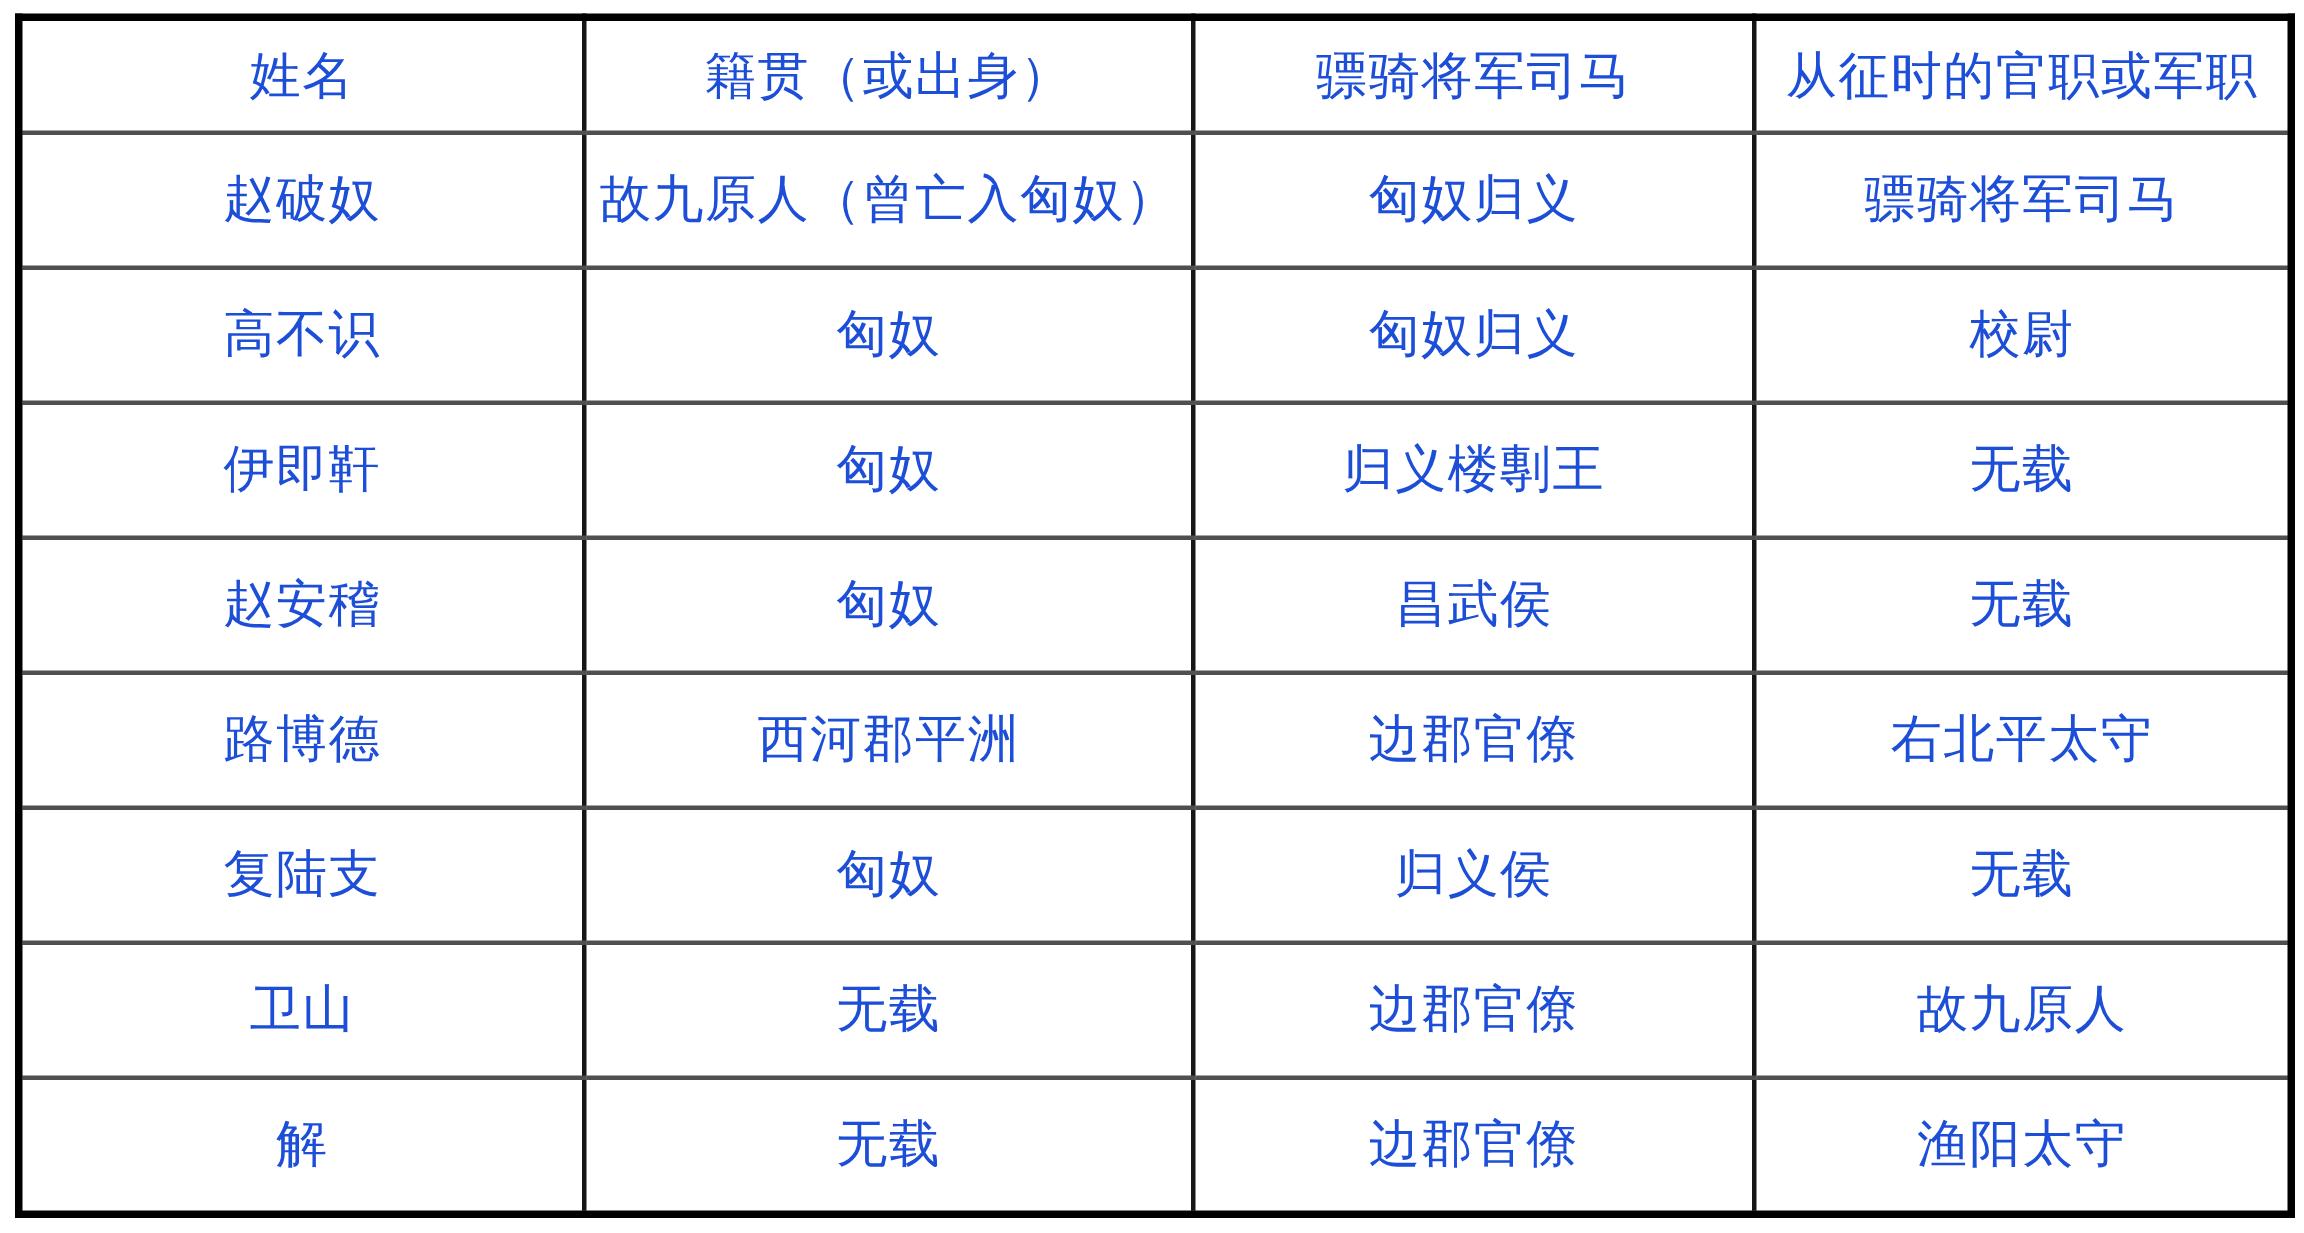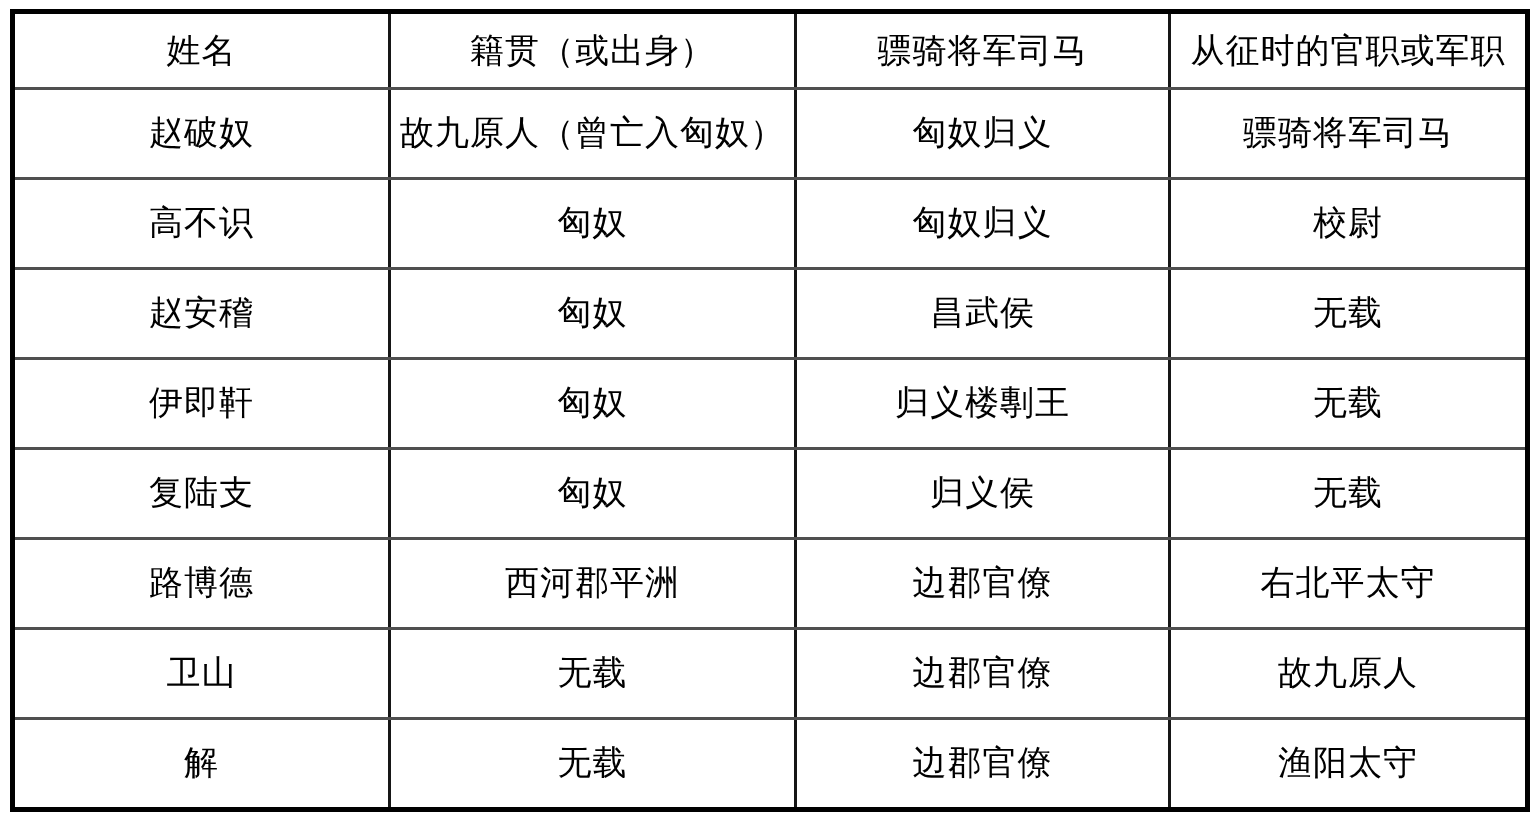--- a/index.html
+++ b/index.html
@@ -18,21 +18,21 @@
     background: #ffffff;
   }
   table.roster {
     width: 1515px;
     height: 803px;
     table-layout: fixed;
     border-collapse: collapse;
     border: 5px solid #000000;
     font-family: "Liberation Serif", "DejaVu Serif", serif;
     font-size: 34px;
-    color: #000000;
+    color: #1d4ed8;
     background: #ffffff;
   }
   table.roster th,
   table.roster td {
     text-align: center;
     vertical-align: middle;
     font-weight: normal;
     padding: 0 4px;
     border-left: 3px solid #161616;
     border-right: 3px solid #161616;
@@ -75,42 +75,42 @@
         <td>匈奴归义</td>
         <td>骠骑将军司马</td>
       </tr>
       <tr>
         <td>高不识</td>
         <td>匈奴</td>
         <td>匈奴归义</td>
         <td>校尉</td>
       </tr>
       <tr>
-        <td>赵安稽</td>
-        <td>匈奴</td>
-        <td>昌武侯</td>
-        <td>无载</td>
-      </tr>
-      <tr>
         <td>伊即靬</td>
         <td>匈奴</td>
         <td>归义楼剸王</td>
         <td>无载</td>
       </tr>
       <tr>
-        <td>复陆支</td>
+        <td>赵安稽</td>
         <td>匈奴</td>
-        <td>归义侯</td>
+        <td>昌武侯</td>
         <td>无载</td>
       </tr>
       <tr>
         <td>路博德</td>
         <td>西河郡平洲</td>
         <td>边郡官僚</td>
         <td>右北平太守</td>
+      </tr>
+      <tr>
+        <td>复陆支</td>
+        <td>匈奴</td>
+        <td>归义侯</td>
+        <td>无载</td>
       </tr>
       <tr>
         <td>卫山</td>
         <td>无载</td>
         <td>边郡官僚</td>
         <td>故九原人</td>
       </tr>
       <tr>
         <td>解</td>
         <td>无载</td>

